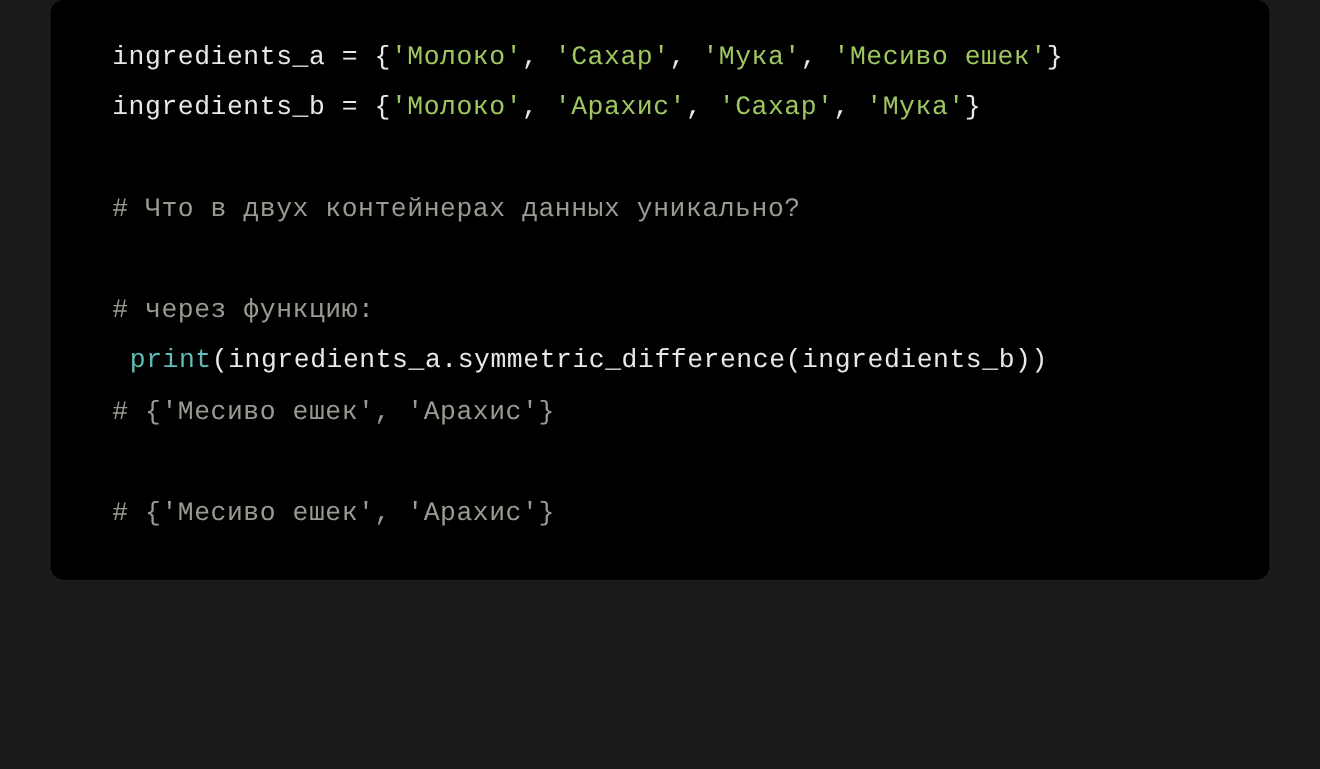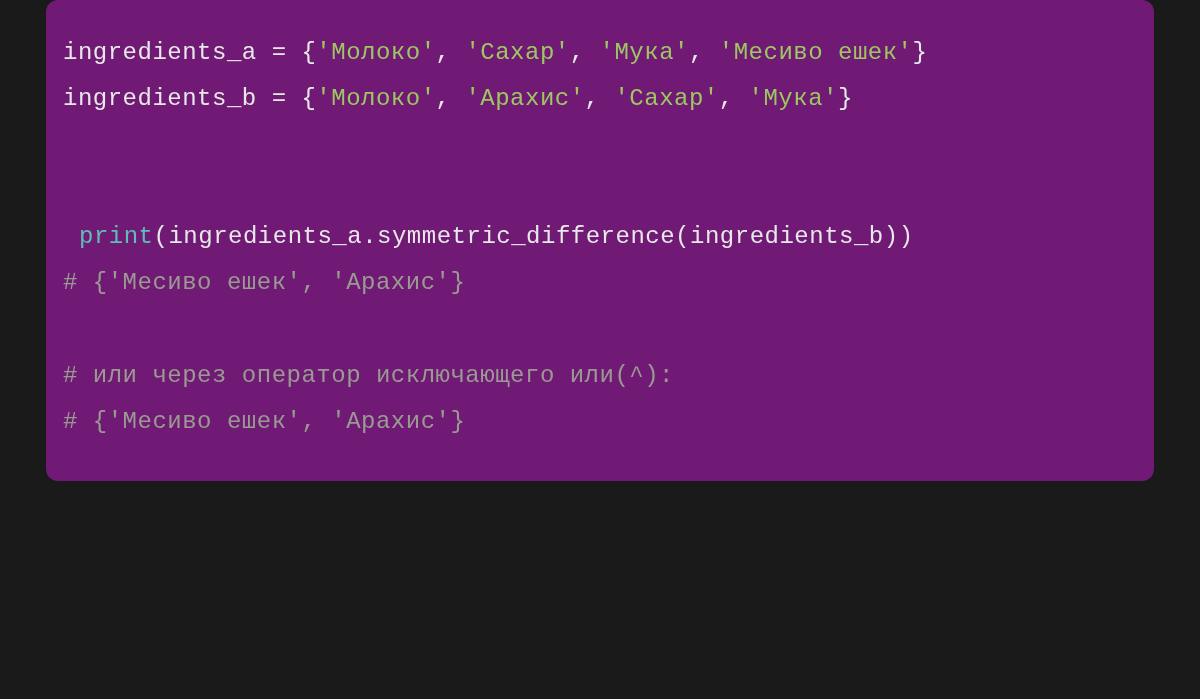--- a/index.html
+++ b/index.html
@@ -9,23 +9,23 @@
     }
     body {
       background: #1a1a1a;
       display: flex;
       justify-content: center;
       align-items: flex-start;
       min-height: 699px;
       width: 1200px;
     }
     .code-container {
-      background: #701a75;
+      background: #000000;
       border-radius: 12px;
-      padding: 30px 40px 36px 17px;
+      padding: 30px 40px 36px 56px;
       width: 1108px;
       font-family: 'Consolas', 'Monaco', 'Courier New', monospace;
       font-size: 24px;
       line-height: 1.92;
       letter-spacing: 0.5px;
     }
     .line {
       white-space: pre;
       color: #e8e8e8;
     }
@@ -52,19 +52,20 @@
       color: #e8e8e8;
     }
   </style>
 </head>
 <body>
 
 <div class="code-container">
   <div class="line"><span class="identifier">ingredients_a</span><span class="operator"> = </span><span class="brace">{</span><span class="string">'Молоко'</span><span class="punct">, </span><span class="string">'Сахар'</span><span class="punct">, </span><span class="string">'Мука'</span><span class="punct">, </span><span class="string">'Месиво ешек'</span><span class="brace">}</span></div>
   <div class="line"><span class="identifier">ingredients_b</span><span class="operator"> = </span><span class="brace">{</span><span class="string">'Молоко'</span><span class="punct">, </span><span class="string">'Арахис'</span><span class="punct">, </span><span class="string">'Сахар'</span><span class="punct">, </span><span class="string">'Мука'</span><span class="brace">}</span></div>
   <div class="line">&nbsp;</div>
+  <div class="line"><span class="comment"># Что в двух контейнерах данных уникально?</span></div>
   <div class="line">&nbsp;</div>
+  <div class="line"><span class="comment"># через функцию:</span></div>
   <div class="line"><span class="builtin">print</span><span class="punct">(</span><span class="identifier">ingredients_a</span><span class="punct">.</span><span class="identifier">symmetric_difference</span><span class="punct">(</span><span class="identifier">ingredients_b</span><span class="punct">)</span><span class="punct">)</span></div>
   <div class="line"><span class="comment"># {'Месиво ешек', 'Арахис'}</span></div>
   <div class="line">&nbsp;</div>
-  <div class="line"><span class="comment"># или через оператор исключающего или(^):</span></div>
   <div class="line"><span class="comment"># {'Месиво ешек', 'Арахис'}</span></div>
 </div>
 
 </body></html>

